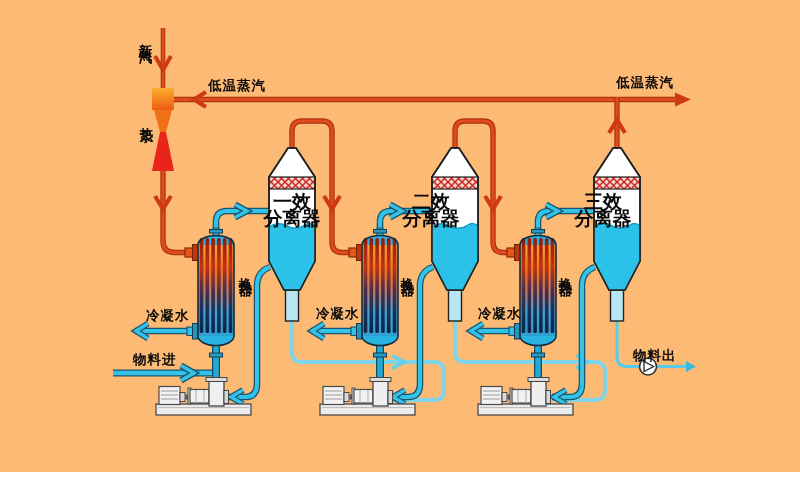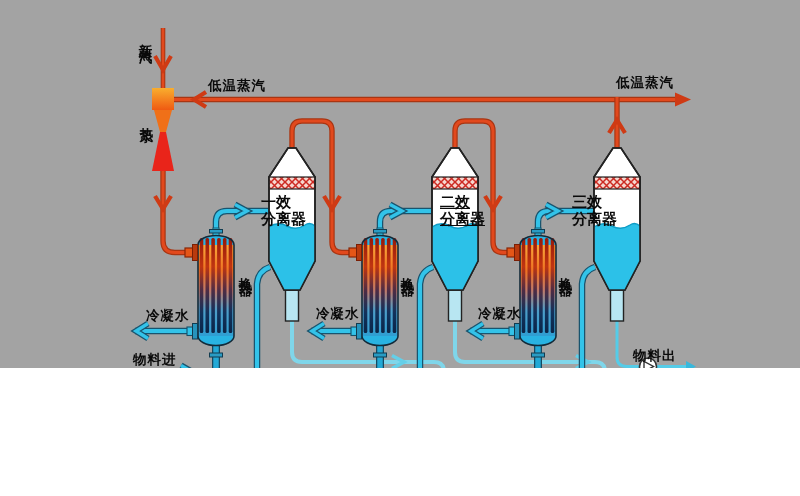--- a/index.html
+++ b/index.html
@@ -1,22 +1,22 @@
 <!DOCTYPE html>
 <html><head>
 <meta charset="utf-8">
 <style>
   html,body{margin:0;padding:0;background:#fff;}
-  #stage{position:relative;width:800px;height:368px;background:#a3a3a3;overflow:hidden;
+  #stage{position:relative;width:800px;height:472px;background:#fdba74;overflow:hidden;
          font-family:"Liberation Sans","DejaVu Sans",sans-serif;}
   #stage svg{position:absolute;left:0;top:0;}
   .lbl{position:absolute;color:#0a0a0a;font-size:13.5px;font-weight:700;
        white-space:nowrap;line-height:17px;letter-spacing:1px;}
   .vlabel{writing-mode:vertical-rl;text-orientation:upright;letter-spacing:3px;}
-  .seplbl{width:62px;text-align:left;font-size:15px;letter-spacing:0;}
+  .seplbl{width:62px;text-align:center;font-size:19px;letter-spacing:0;}
 </style>
 </head>
 <body>
 
 <div id="stage">
 <svg width="800" height="496" viewBox="0 0 800 496">
   <defs>
     <pattern id="xhatch" width="7" height="7" patternUnits="userSpaceOnUse">
       <rect width="7" height="7" fill="#f6d7cf"></rect>
       <path d="M0,0 L7,7 M7,0 L0,7" stroke="#cc2a22" stroke-width="1.5"></path>
@@ -229,21 +229,21 @@
 
 <div class="lbl vlabel" style="left:137px;top:33px;">新蒸汽</div>
 <div class="lbl vlabel" style="left:138px;top:116px;">热泵</div>
 <div class="lbl" style="left:208px;top:77px;">低温蒸汽</div>
 <div class="lbl" style="left:616px;top:74px;">低温蒸汽</div>
 
 <div class="lbl seplbl" style="left:261px;top:193px;">
   <div>一效</div>
   <div>分离器</div>
 </div>
-<div class="lbl seplbl" style="left:440px;top:193px;text-decoration:underline;">
+<div class="lbl seplbl" style="left:400px;top:193px;">
   <div>二效</div>
   <div>分离器</div>
 </div>
 <div class="lbl seplbl" style="left:572px;top:193px;">
   <div>三效</div>
   <div>分离器</div>
 </div>
 
 <div class="lbl vlabel" style="left:237px;top:266px;">换热器</div>
 <div class="lbl vlabel" style="left:399px;top:266px;">换热器</div>

